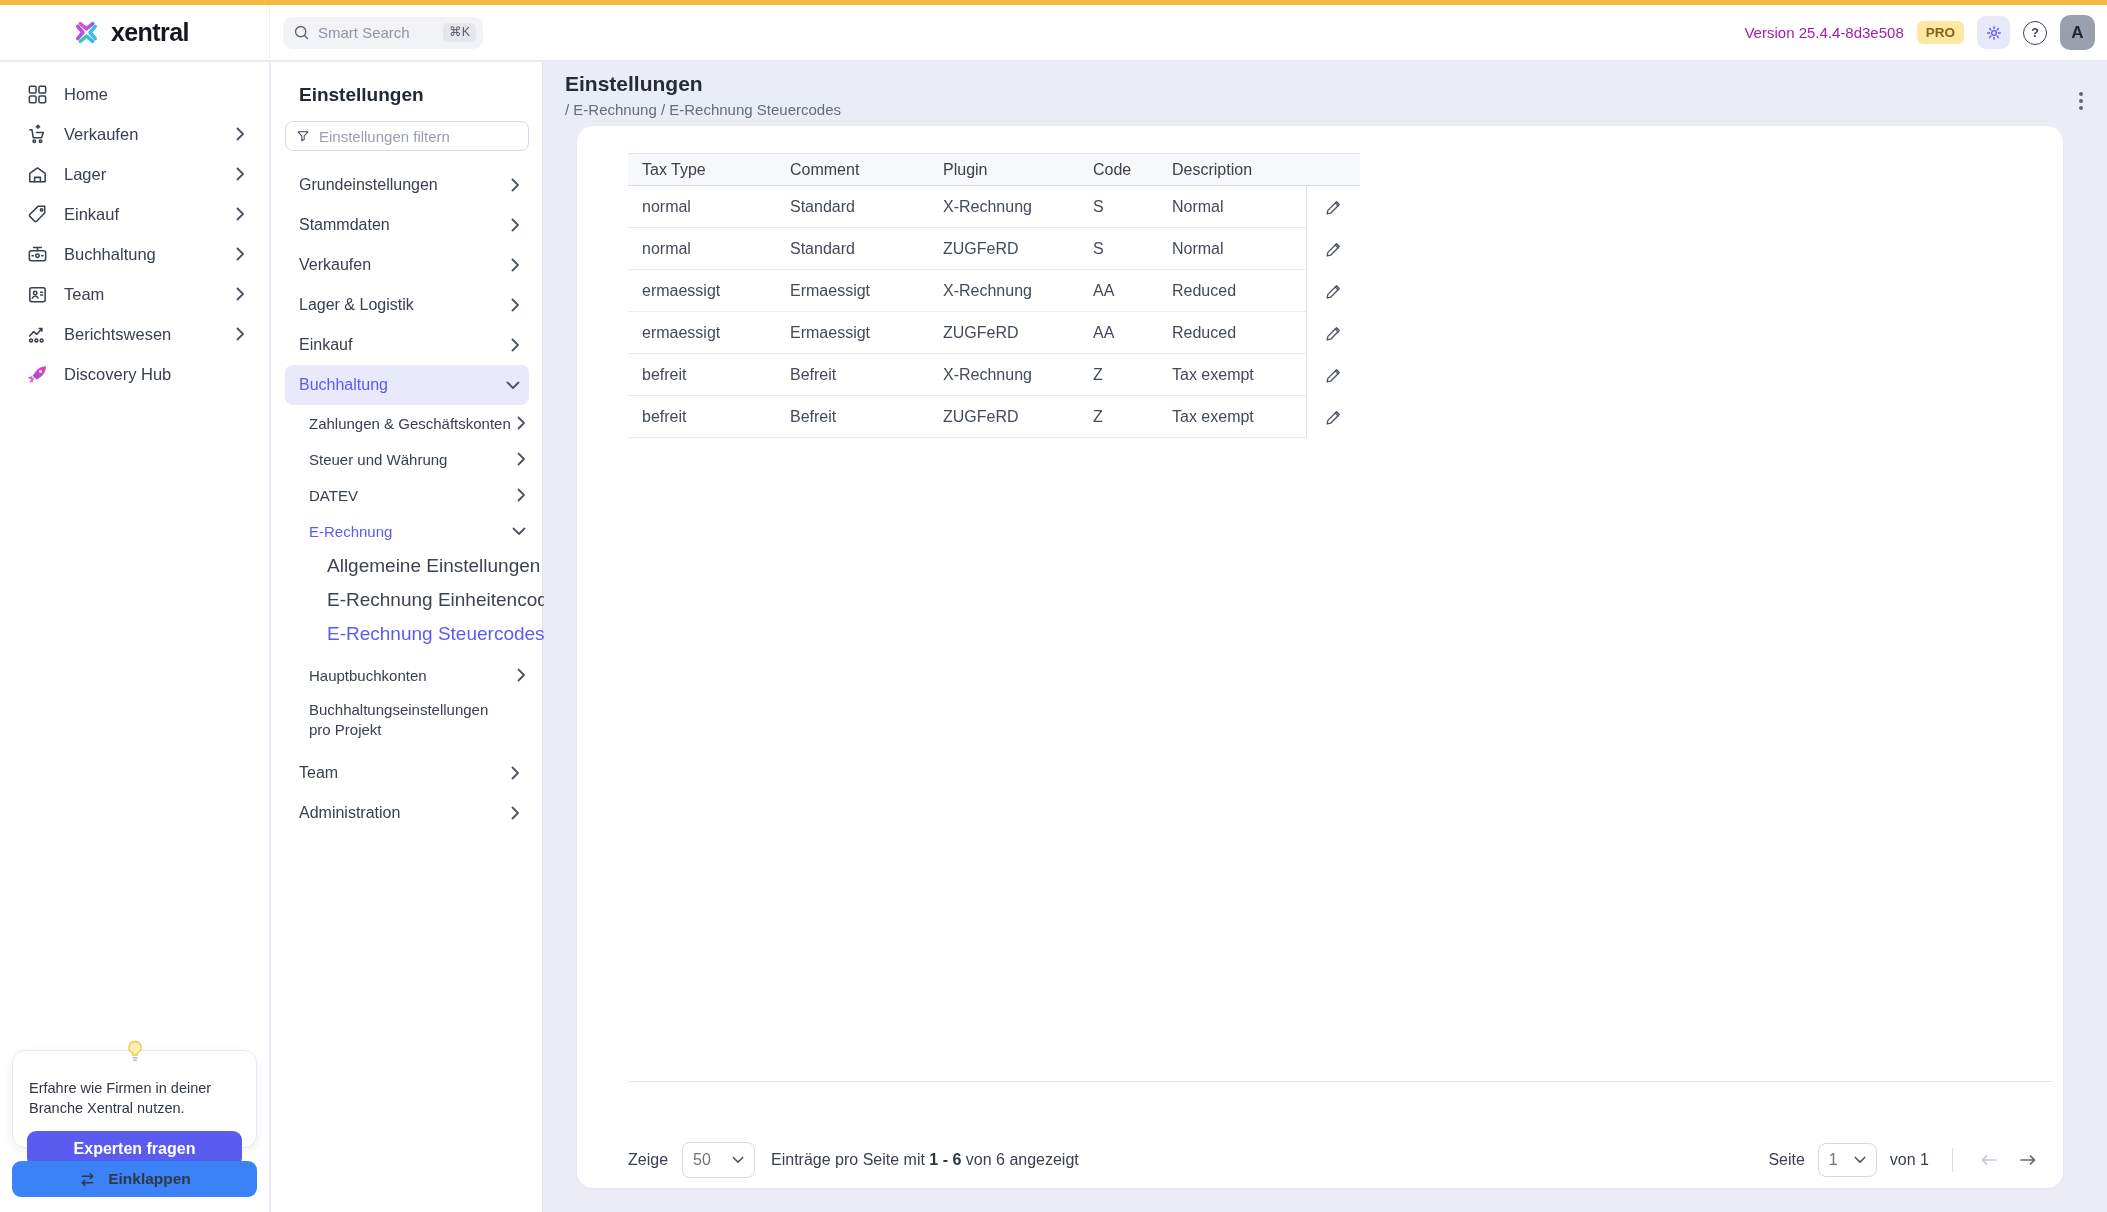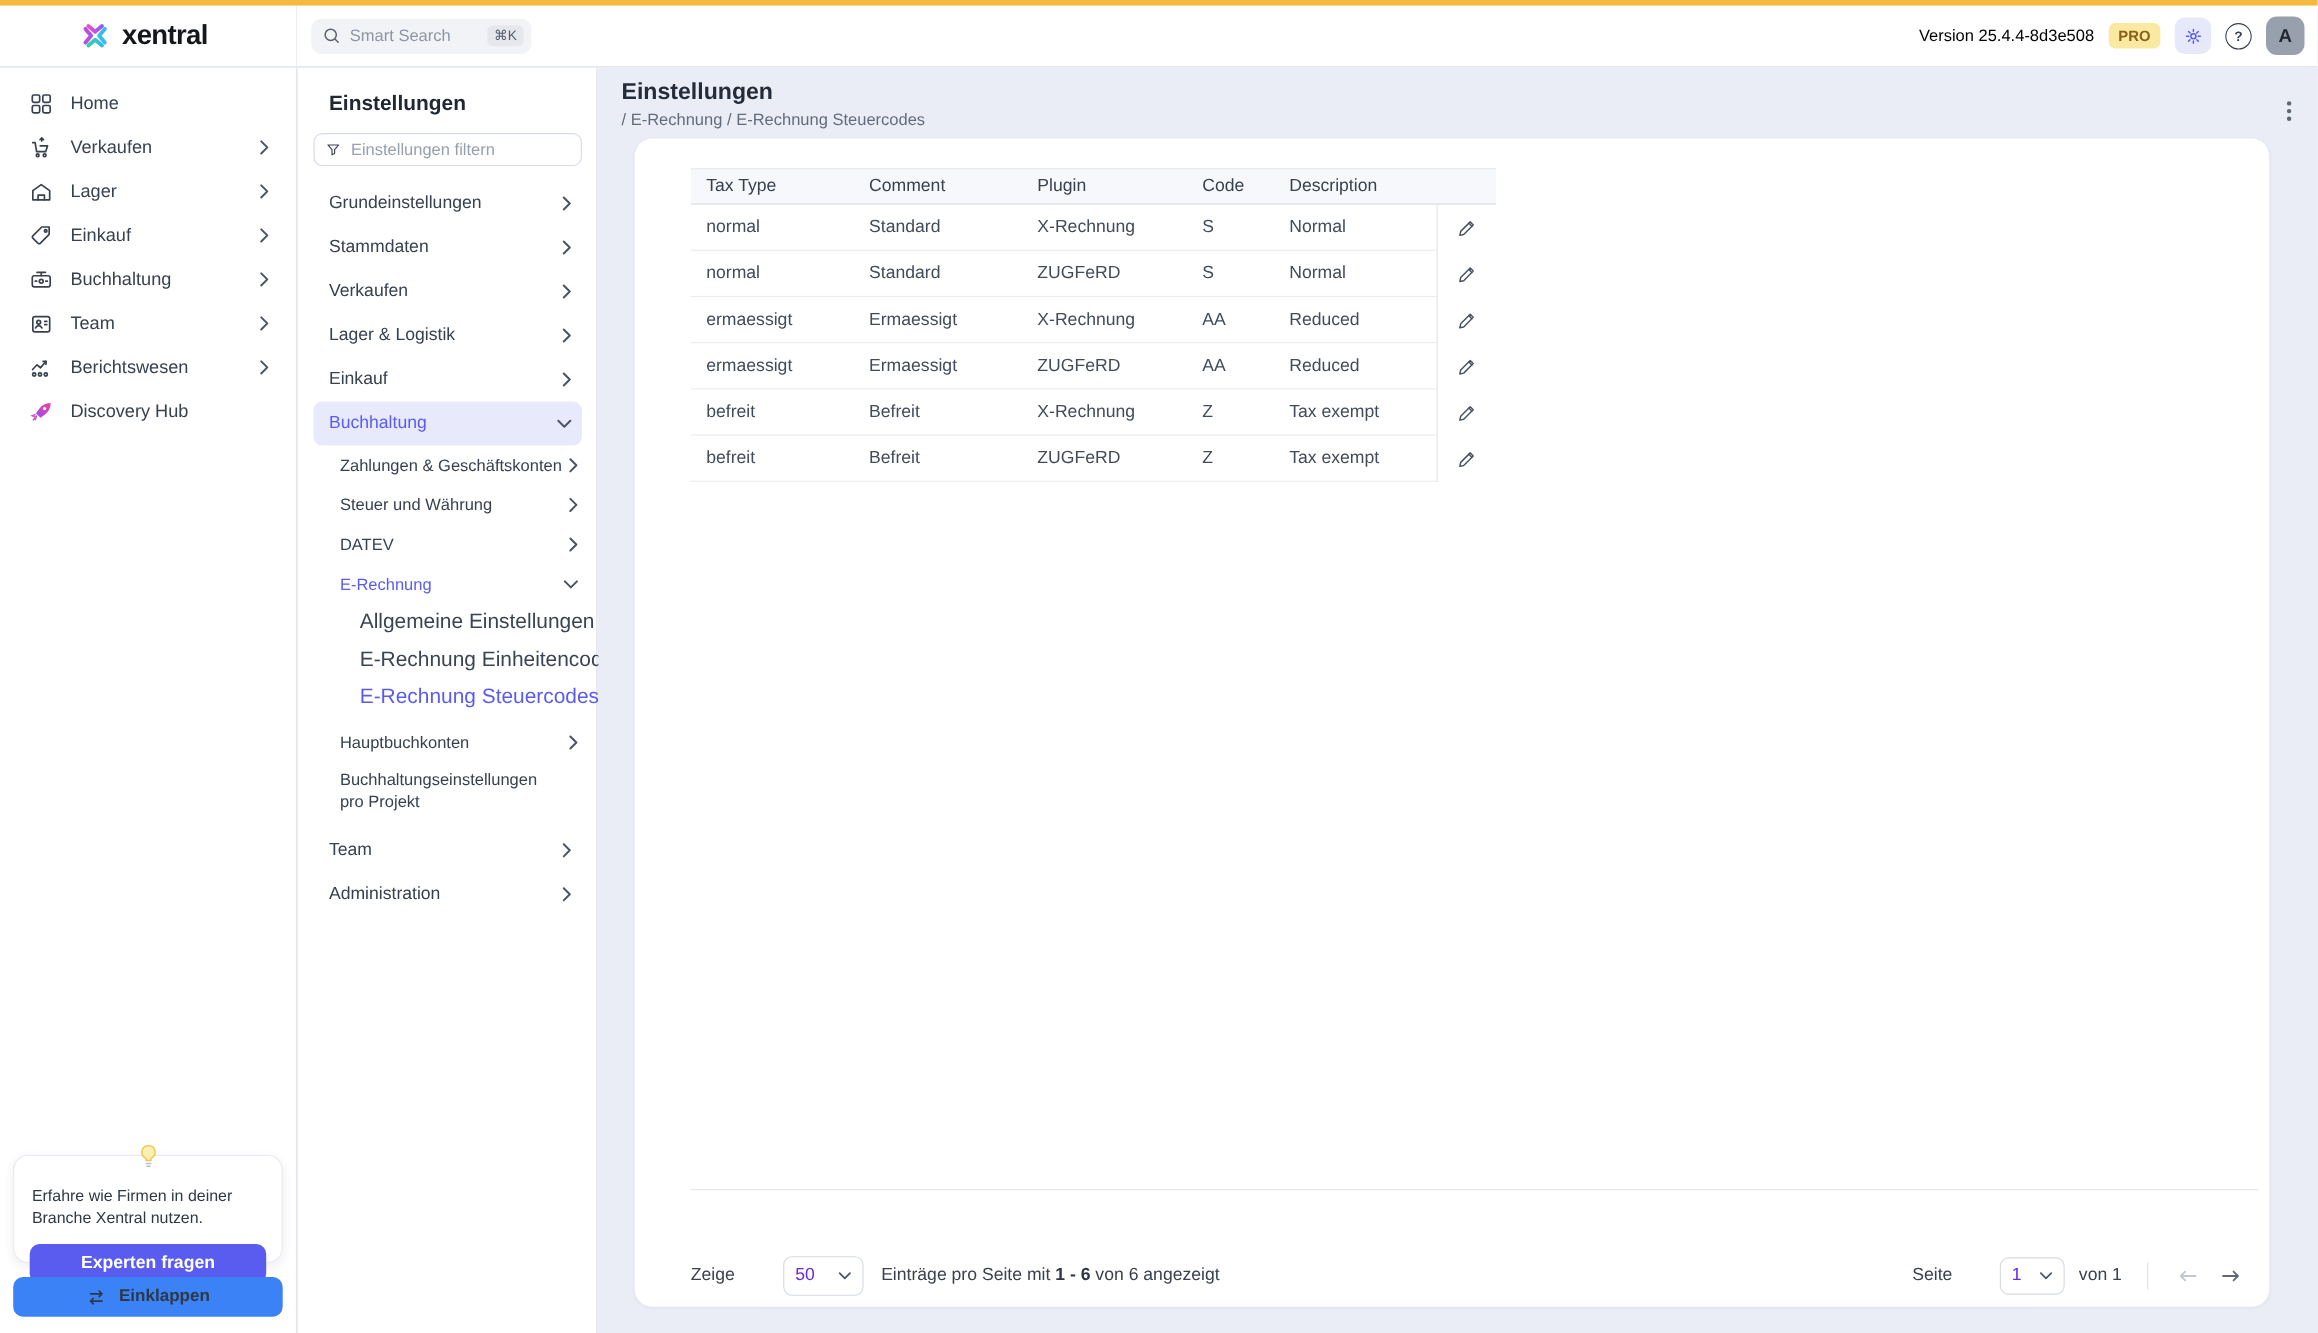--- a/index.html
+++ b/index.html
@@ -12,21 +12,21 @@
   
   .topbar { position:absolute; top:0; left:0; width:100%; height:5px; background:#f3ba3f; z-index:20; }
   .app-header { position:absolute; top:5px; left:0; width:100%; height:56px; background:#fff; border-bottom:1px solid #e4e7ee; display:flex; align-items:center; z-index:10; }
   .logo-zone { width:270px; height:100%; flex-shrink:0; display:flex; align-items:center; gap:10px; padding-left:72px; border-right:1px solid #eceef3; }
   .wordmark { font-size:25px; font-weight:700; letter-spacing:-0.6px; color:#14171d; }
   .search-box { margin-left:13px; width:200px; height:32px; background:#f2f3f6; border-radius:9px; display:flex; align-items:center; gap:8px; padding:0 7px 0 10px; }
   .search-box input { flex:1; font-size:15px; color:#39414f; min-width:10px; }
   .search-box input::placeholder { color:#8d95a5; }
   .kbd { background:#e5e7ec; border-radius:5px; font-size:12.5px; color:#555e6d; padding:3px 6px; line-height:1; }
   .hdr-right { margin-left:auto; display:flex; align-items:center; gap:13px; padding-right:12px; }
-  .version { font-size:15px; color:#000000; }
+  .version { font-size:15px; color:#a21caf; }
   .pro-badge { background:#fbe9a2; color:#8a6116; font-weight:700; font-size:13.5px; padding:5px 9px; border-radius:6px; line-height:1; }
   .gear-btn { width:33px; height:33px; border-radius:9px; background:#e7e8fa; display:grid; place-items:center; }
   .help-btn { width:24px; height:24px; border-radius:50%; border:1.6px solid #39424f; color:#39424f; font-size:12.5px; font-weight:700; display:grid; place-items:center; background:#fff; }
   .avatar { width:35px; height:35px; border-radius:10px; background:#98a0ad; color:#22262e; font-weight:700; font-size:17px; display:grid; place-items:center; }
 
   
   .sidebar { position:absolute; top:62px; left:0; width:270px; height:calc(100% - 62px); background:#fff; border-right:1px solid #e4e7ee; }
   .nav { padding-top:12px; }
   .nav-item { height:40px; display:flex; align-items:center; gap:15px; padding:0 24px 0 26px; font-size:16.5px; font-weight:500; color:#37414f; cursor:pointer; }
   .nav-item .chev { margin-left:auto; }
@@ -76,21 +76,21 @@
   .c1{width:148px;} .c2{width:153px;} .c3{width:150px;} .c4{width:79px;} .c5{width:134px;}
   .t-action { width:54px; display:flex; align-items:center; justify-content:center; border-left:1px solid #dfe3ea; }
   .t-head .t-action-h { width:54px; border:none; }
   .edit-btn { width:30px; height:30px; display:grid; place-items:center; border-radius:6px; }
   .edit-btn svg path { fill:none; stroke:#4a5362; stroke-width:1.4; stroke-linecap:round; stroke-linejoin:round; }
 
   .footer-sep { position:absolute; left:51px; right:10px; top:955px; border-top:1px solid #e3e6ec; }
   .card-footer { position:absolute; left:51px; right:22px; top:1012px; height:44px; display:flex; align-items:center; font-size:16px; color:#39414f; }
   .fgroup { display:flex; align-items:center; gap:14px; }
   .fright { margin-left:auto; display:flex; align-items:center; gap:13px; }
-  .select { border:1px solid #d5d9e3; border-radius:8px; display:flex; align-items:center; justify-content:space-between; padding:0 10px; height:36px; cursor:pointer; background:#fff; color:#6d28d9;margin-left:30px; }
+  .select { border:1px solid #d5d9e3; border-radius:8px; display:flex; align-items:center; justify-content:space-between; padding:0 10px; height:36px; cursor:pointer; background:#fff; color:#737373; }
   .sel-size { width:73px; }
   .sel-page { width:59px; height:34px; }
   .entries { margin-left:2px; }
   .entries b { font-weight:700; color:#2e3645; }
   .vdiv { width:1px; height:24px; background:#d9dde5; margin:0 10px; }
   .pg-arrow { padding:4px; }
   .pg-arrow svg path { fill:none; stroke-width:1.7; stroke-linecap:round; stroke-linejoin:round; }
   .pg-prev svg path { stroke:#c2c8d3; }
   .pg-next svg path { stroke:#5f6978; }
 </style>

